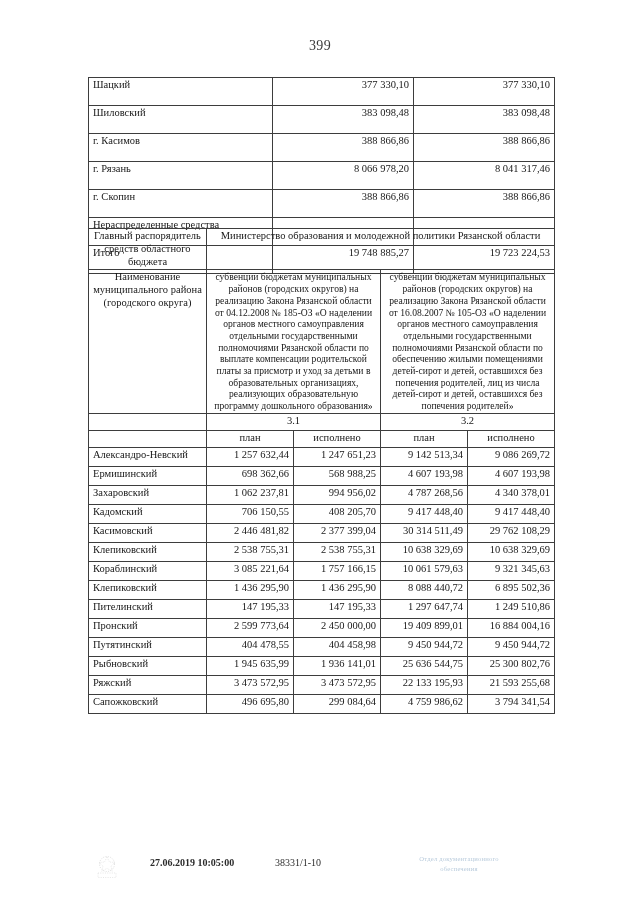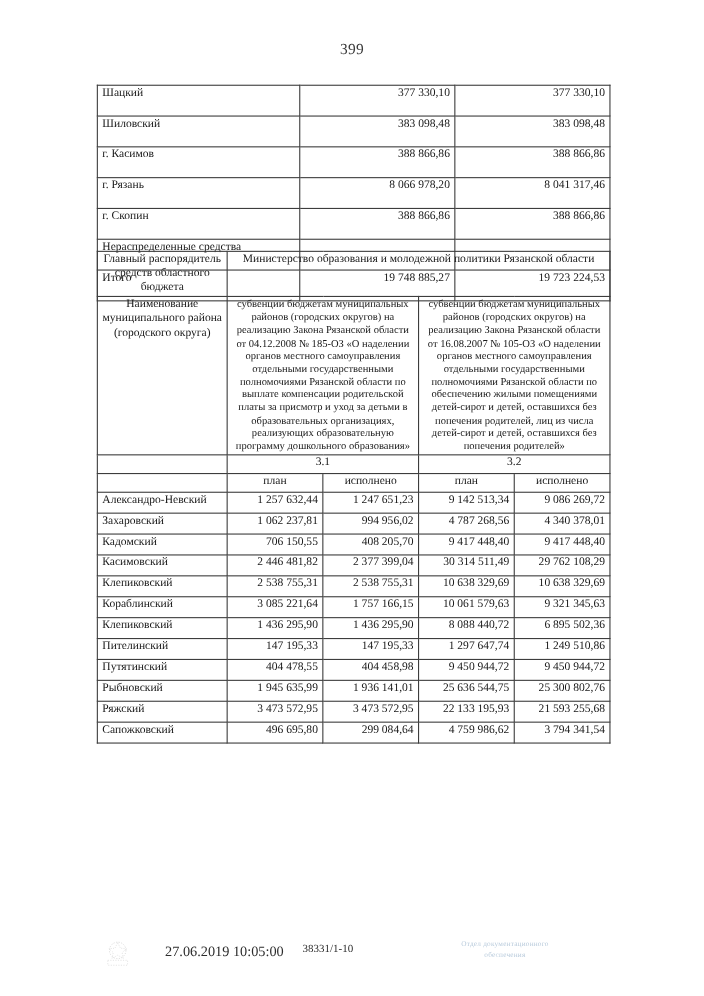--- a/index.html
+++ b/index.html
@@ -128,23 +128,24 @@
     left: 6px;
     top: 1px;
     width: 26px;
     height: 26px;
     opacity: 0.35;
   }
   .footer-date {
     position: absolute;
     left: 62px;
     top: 5px;
-    font-size: 13px;
+    font-size: 10px;
     color: #2b2b2b;
     white-space: nowrap;
+    font-weight: bold;
   }
   .footer-docnum {
     position: absolute;
     left: 187px;
     top: 5px;
     font-size: 10px;
     color: #2b2b2b;
     white-space: nowrap;
   }
   .footer-stamp {
@@ -247,20 +248,27 @@
         </tr>
 
         <tr data-name="table-row">
           <td class="body-cell data-name-cell" data-name="row-municipality-name">Александро-Невский</td>
           <td class="body-cell num" data-name="row-plan-1">1 257 632,44</td>
           <td class="body-cell num" data-name="row-fact-1">1 247 651,23</td>
           <td class="body-cell num" data-name="row-plan-2">9 142 513,34</td>
           <td class="body-cell num" data-name="row-fact-2">9 086 269,72</td>
         </tr>
         <tr data-name="table-row">
+          <td class="body-cell data-name-cell" data-name="row-municipality-name">Ермишинский</td>
+          <td class="body-cell num" data-name="row-plan-1">698 362,66</td>
+          <td class="body-cell num" data-name="row-fact-1">568 988,25</td>
+          <td class="body-cell num" data-name="row-plan-2">4 607 193,98</td>
+          <td class="body-cell num" data-name="row-fact-2">4 607 193,98</td>
+        </tr>
+        <tr data-name="table-row">
           <td class="body-cell data-name-cell" data-name="row-municipality-name">Захаровский</td>
           <td class="body-cell num" data-name="row-plan-1">1 062 237,81</td>
           <td class="body-cell num" data-name="row-fact-1">994 956,02</td>
           <td class="body-cell num" data-name="row-plan-2">4 787 268,56</td>
           <td class="body-cell num" data-name="row-fact-2">4 340 378,01</td>
         </tr>
         <tr data-name="table-row">
           <td class="body-cell data-name-cell" data-name="row-municipality-name">Кадомский</td>
           <td class="body-cell num" data-name="row-plan-1">706 150,55</td>
           <td class="body-cell num" data-name="row-fact-1">408 205,70</td>
@@ -294,20 +302,27 @@
           <td class="body-cell num" data-name="row-fact-1">1 436 295,90</td>
           <td class="body-cell num" data-name="row-plan-2">8 088 440,72</td>
           <td class="body-cell num" data-name="row-fact-2">6 895 502,36</td>
         </tr>
         <tr data-name="table-row">
           <td class="body-cell data-name-cell" data-name="row-municipality-name">Пителинский</td>
           <td class="body-cell num" data-name="row-plan-1">147 195,33</td>
           <td class="body-cell num" data-name="row-fact-1">147 195,33</td>
           <td class="body-cell num" data-name="row-plan-2">1 297 647,74</td>
           <td class="body-cell num" data-name="row-fact-2">1 249 510,86</td>
+        </tr>
+        <tr data-name="table-row">
+          <td class="body-cell data-name-cell" data-name="row-municipality-name">Пронский</td>
+          <td class="body-cell num" data-name="row-plan-1">2 599 773,64</td>
+          <td class="body-cell num" data-name="row-fact-1">2 450 000,00</td>
+          <td class="body-cell num" data-name="row-plan-2">19 409 899,01</td>
+          <td class="body-cell num" data-name="row-fact-2">16 884 004,16</td>
         </tr>
         <tr data-name="table-row">
           <td class="body-cell data-name-cell" data-name="row-municipality-name">Путятинский</td>
           <td class="body-cell num" data-name="row-plan-1">404 478,55</td>
           <td class="body-cell num" data-name="row-fact-1">404 458,98</td>
           <td class="body-cell num" data-name="row-plan-2">9 450 944,72</td>
           <td class="body-cell num" data-name="row-fact-2">9 450 944,72</td>
         </tr>
         <tr data-name="table-row">
           <td class="body-cell data-name-cell" data-name="row-municipality-name">Рыбновский</td>

